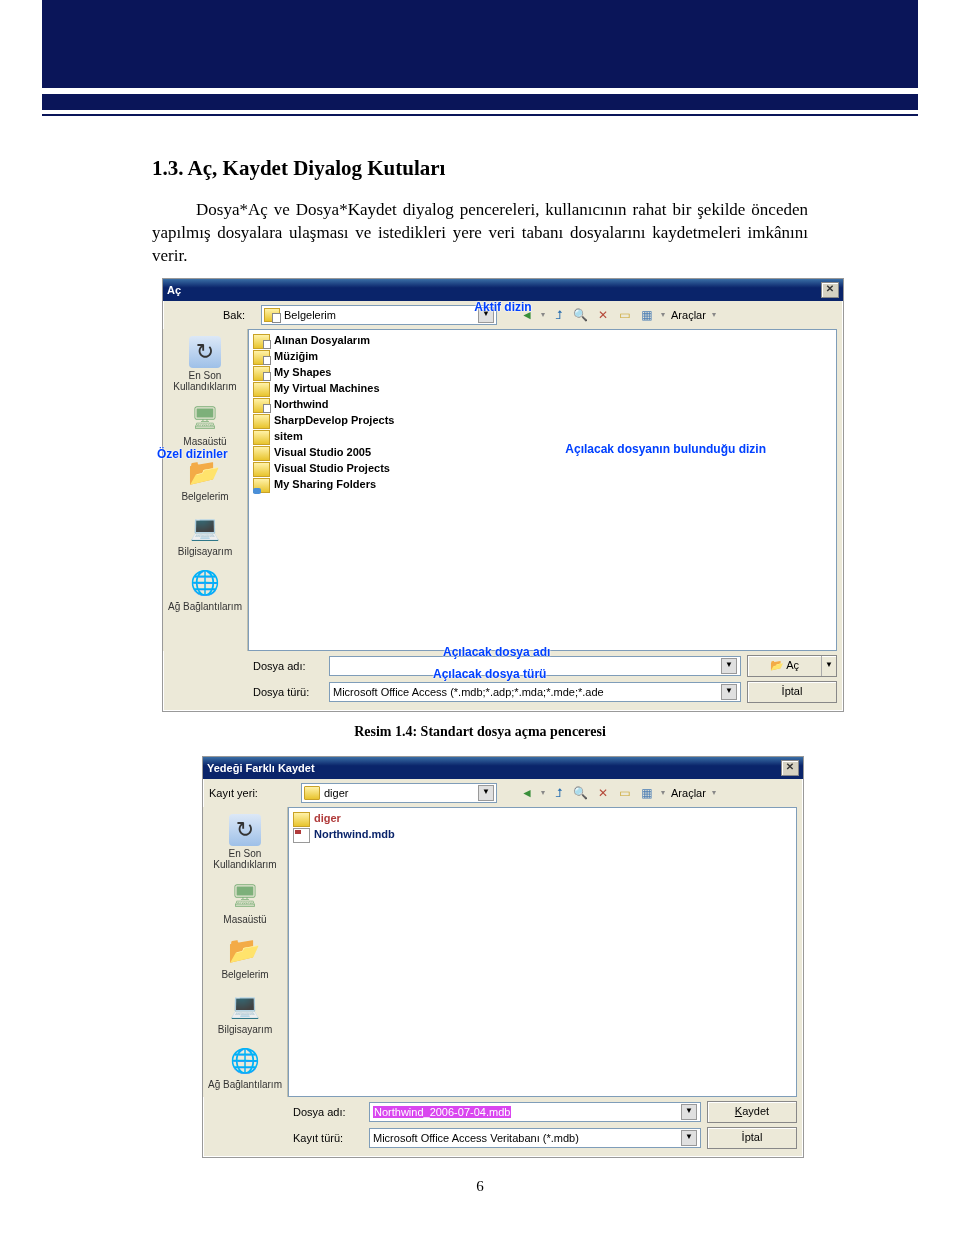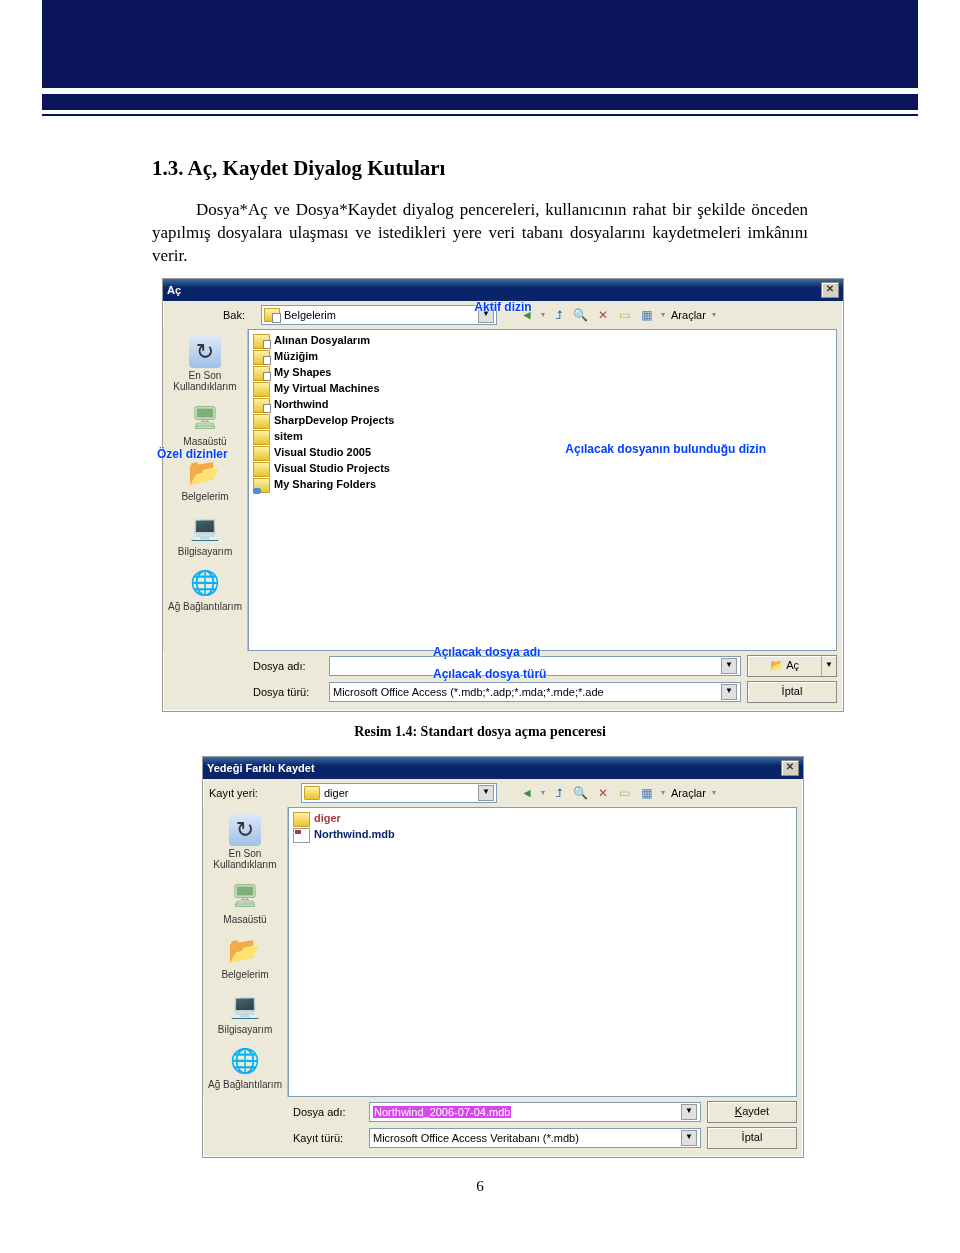--- a/index.html
+++ b/index.html
@@ -168,21 +168,21 @@
                   <span style="">Visual Studio Projects</span>
                 </div>
                 <div class="row">
                   <span class="fic share"></span>
                   <span style="">My Sharing Folders</span>
                 </div>
               </div>
           </div>
         </div>
         <div class="bottombar" style="position:relative">
-          <span class="annot" style="left:270px;top:-6px">Açılacak dosya adı</span>
+          <span class="annot" style="left:280px;top:-6px">Açılacak dosya adı</span>
           <span class="annot" style="left:270px;top:16px">Açılacak dosya türü</span>
           <span class="lbl">Dosya adı:</span>
           <div class="txt">
             <span></span>
               <span class="arrow">▼</span>
           </div>
           <div class="btn split">
             <span class="main">📂 <span>Aç</span></span>
               <span class="dd">▼</span>
           </div>

